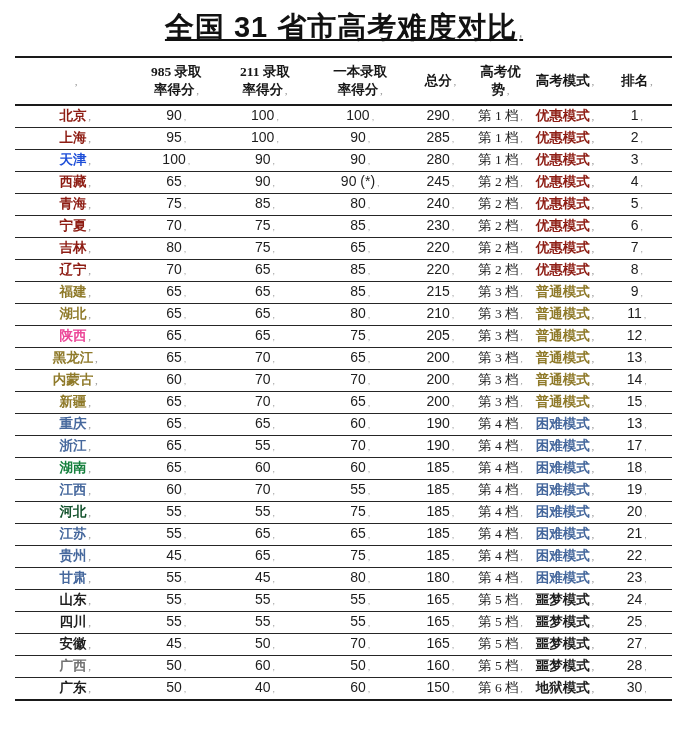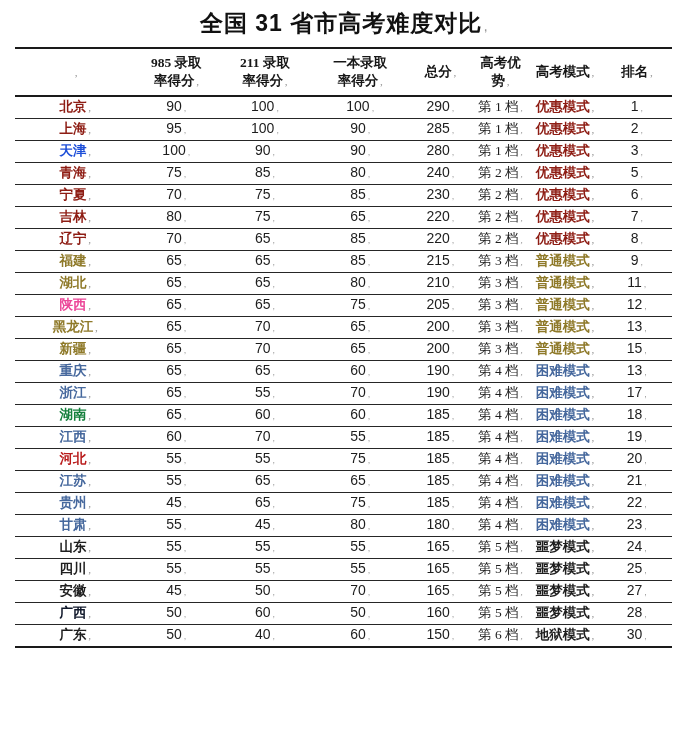--- a/index.html
+++ b/index.html
@@ -3,22 +3,22 @@
 <meta charset="utf-8">
 <style>
   html,body{margin:0;padding:0;}
   body{
     width:688px;height:741px;background:#ffffff;overflow:hidden;
     font-family:"Liberation Sans","DejaVu Sans",sans-serif;color:#1d1d1d;
   }
   .page{padding-top:6px;}
   .title{
     margin:2px 0 8px 0;text-align:center;
-    font-size:23px;font-weight:bold;letter-spacing:1px;
-    font-family:"Liberation Sans","DejaVu Sans",sans-serif;color:#111;
+    font-size:29px;font-weight:bold;letter-spacing:1px;
+    font-family:"Liberation Sans","DejaVu Sans",sans-serif;color:#111;text-decoration:underline;
   }
   .title::after{content:",";color:#9a9a9a;font-size:10px;margin-left:2px;}
   table.grid{
     width:657px;margin-left:15px;border-collapse:collapse;table-layout:fixed;
     border-top:2px solid #1a1a1a;border-bottom:2px solid #1a1a1a;
   }
   col.c-prov{width:18.3%}
   col.c-985{width:12.5%}
   col.c-211{width:14.5%}
   col.c-yb{width:14.5%}
@@ -101,20 +101,30 @@
     <td class="kai" style="color: #1d4ed8;">天津</td>
     <td class="num">100</td>
     <td class="num">90</td>
     <td class="num">90</td>
     <td class="num">280</td>
     <td class="tier">第 1 档</td>
     <td class="kai" style="color: rgb(142, 29, 20);">优惠模式</td>
     <td class="num">3</td>
   </tr>
         <tr>
+    <td class="kai" style="color: rgb(142, 29, 20);">西藏</td>
+    <td class="num">65</td>
+    <td class="num">90</td>
+    <td class="num">90 (*)</td>
+    <td class="num">245</td>
+    <td class="tier">第 2 档</td>
+    <td class="kai" style="color: rgb(142, 29, 20);">优惠模式</td>
+    <td class="num">4</td>
+  </tr>
+        <tr>
     <td class="kai" style="color: rgb(142, 29, 20);">青海</td>
     <td class="num">75</td>
     <td class="num">85</td>
     <td class="num">80</td>
     <td class="num">240</td>
     <td class="tier">第 2 档</td>
     <td class="kai" style="color: rgb(142, 29, 20);">优惠模式</td>
     <td class="num">5</td>
   </tr>
         <tr>
@@ -181,20 +191,30 @@
     <td class="kai" style="color: rgb(143, 122, 42);">黑龙江</td>
     <td class="num">65</td>
     <td class="num">70</td>
     <td class="num">65</td>
     <td class="num">200</td>
     <td class="tier">第 3 档</td>
     <td class="kai" style="color: rgb(143, 122, 42);">普通模式</td>
     <td class="num">13</td>
   </tr>
         <tr>
+    <td class="kai" style="color: rgb(143, 122, 42);">内蒙古</td>
+    <td class="num">60</td>
+    <td class="num">70</td>
+    <td class="num">70</td>
+    <td class="num">200</td>
+    <td class="tier">第 3 档</td>
+    <td class="kai" style="color: rgb(143, 122, 42);">普通模式</td>
+    <td class="num">14</td>
+  </tr>
+        <tr>
     <td class="kai" style="color: rgb(143, 122, 42);">新疆</td>
     <td class="num">65</td>
     <td class="num">70</td>
     <td class="num">65</td>
     <td class="num">200</td>
     <td class="tier">第 3 档</td>
     <td class="kai" style="color: rgb(143, 122, 42);">普通模式</td>
     <td class="num">15</td>
   </tr>
         <tr>
@@ -231,21 +251,21 @@
     <td class="kai" style="color: rgb(70, 104, 157);">江西</td>
     <td class="num">60</td>
     <td class="num">70</td>
     <td class="num">55</td>
     <td class="num">185</td>
     <td class="tier">第 4 档</td>
     <td class="kai" style="color: rgb(70, 104, 157);">困难模式</td>
     <td class="num">19</td>
   </tr>
         <tr>
-    <td class="kai" style="color: #b91c1c;">河北</td>
+    <td class="kai" style="color: #14532d;">河北</td>
     <td class="num">55</td>
     <td class="num">55</td>
     <td class="num">75</td>
     <td class="num">185</td>
     <td class="tier">第 4 档</td>
     <td class="kai" style="color: rgb(70, 104, 157);">困难模式</td>
     <td class="num">20</td>
   </tr>
         <tr>
     <td class="kai" style="color: rgb(70, 104, 157);">江苏</td>
@@ -301,21 +321,21 @@
     <td class="kai" style="color: rgb(31, 31, 31);">安徽</td>
     <td class="num">45</td>
     <td class="num">50</td>
     <td class="num">70</td>
     <td class="num">165</td>
     <td class="tier">第 5 档</td>
     <td class="kai" style="color: rgb(31, 31, 31);">噩梦模式</td>
     <td class="num">27</td>
   </tr>
         <tr>
-    <td class="kai" style="color: #0f172a;">广西</td>
+    <td class="kai" style="color: #737373;">广西</td>
     <td class="num">50</td>
     <td class="num">60</td>
     <td class="num">50</td>
     <td class="num">160</td>
     <td class="tier">第 5 档</td>
     <td class="kai" style="color: rgb(31, 31, 31);">噩梦模式</td>
     <td class="num">28</td>
   </tr>
         <tr>
     <td class="kai" style="color: rgb(31, 31, 31);">广东</td>

